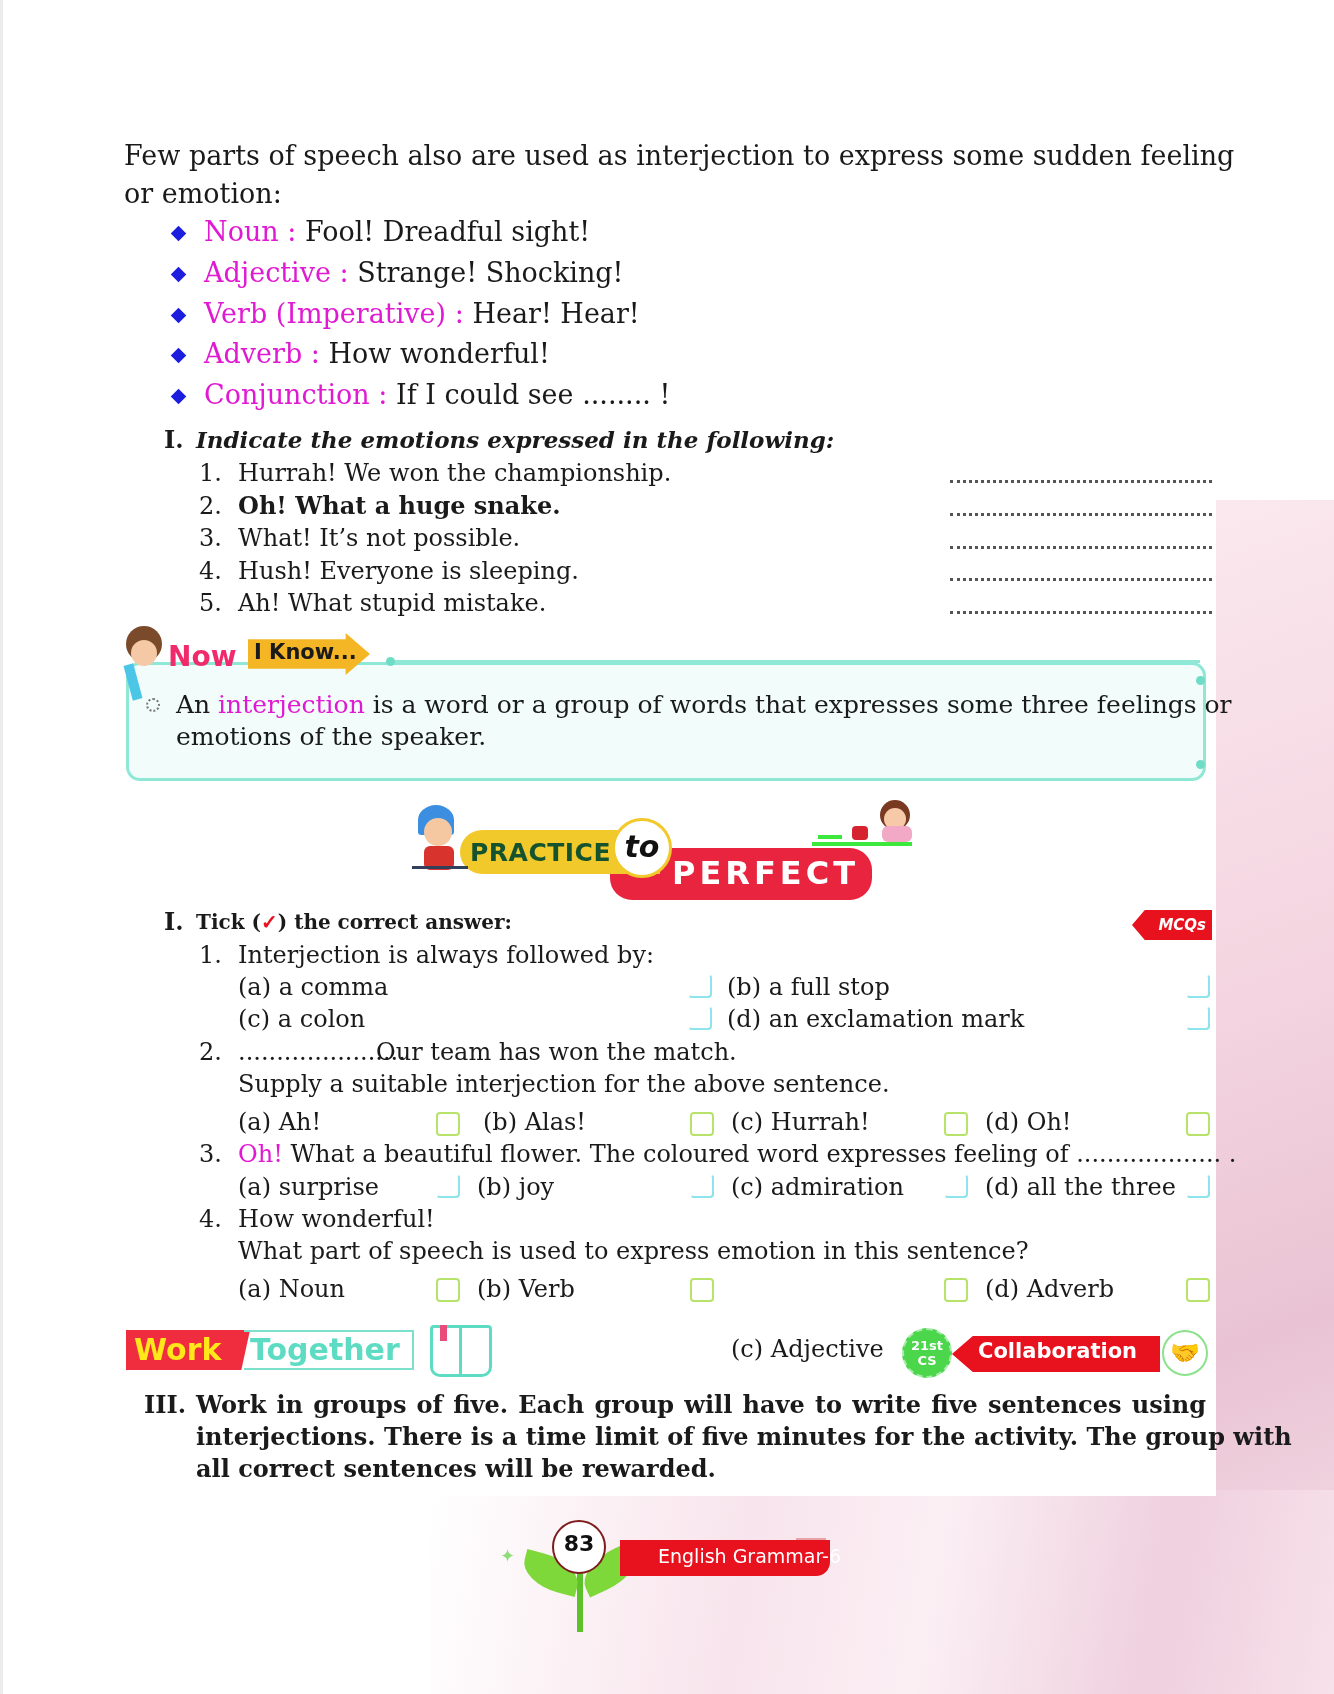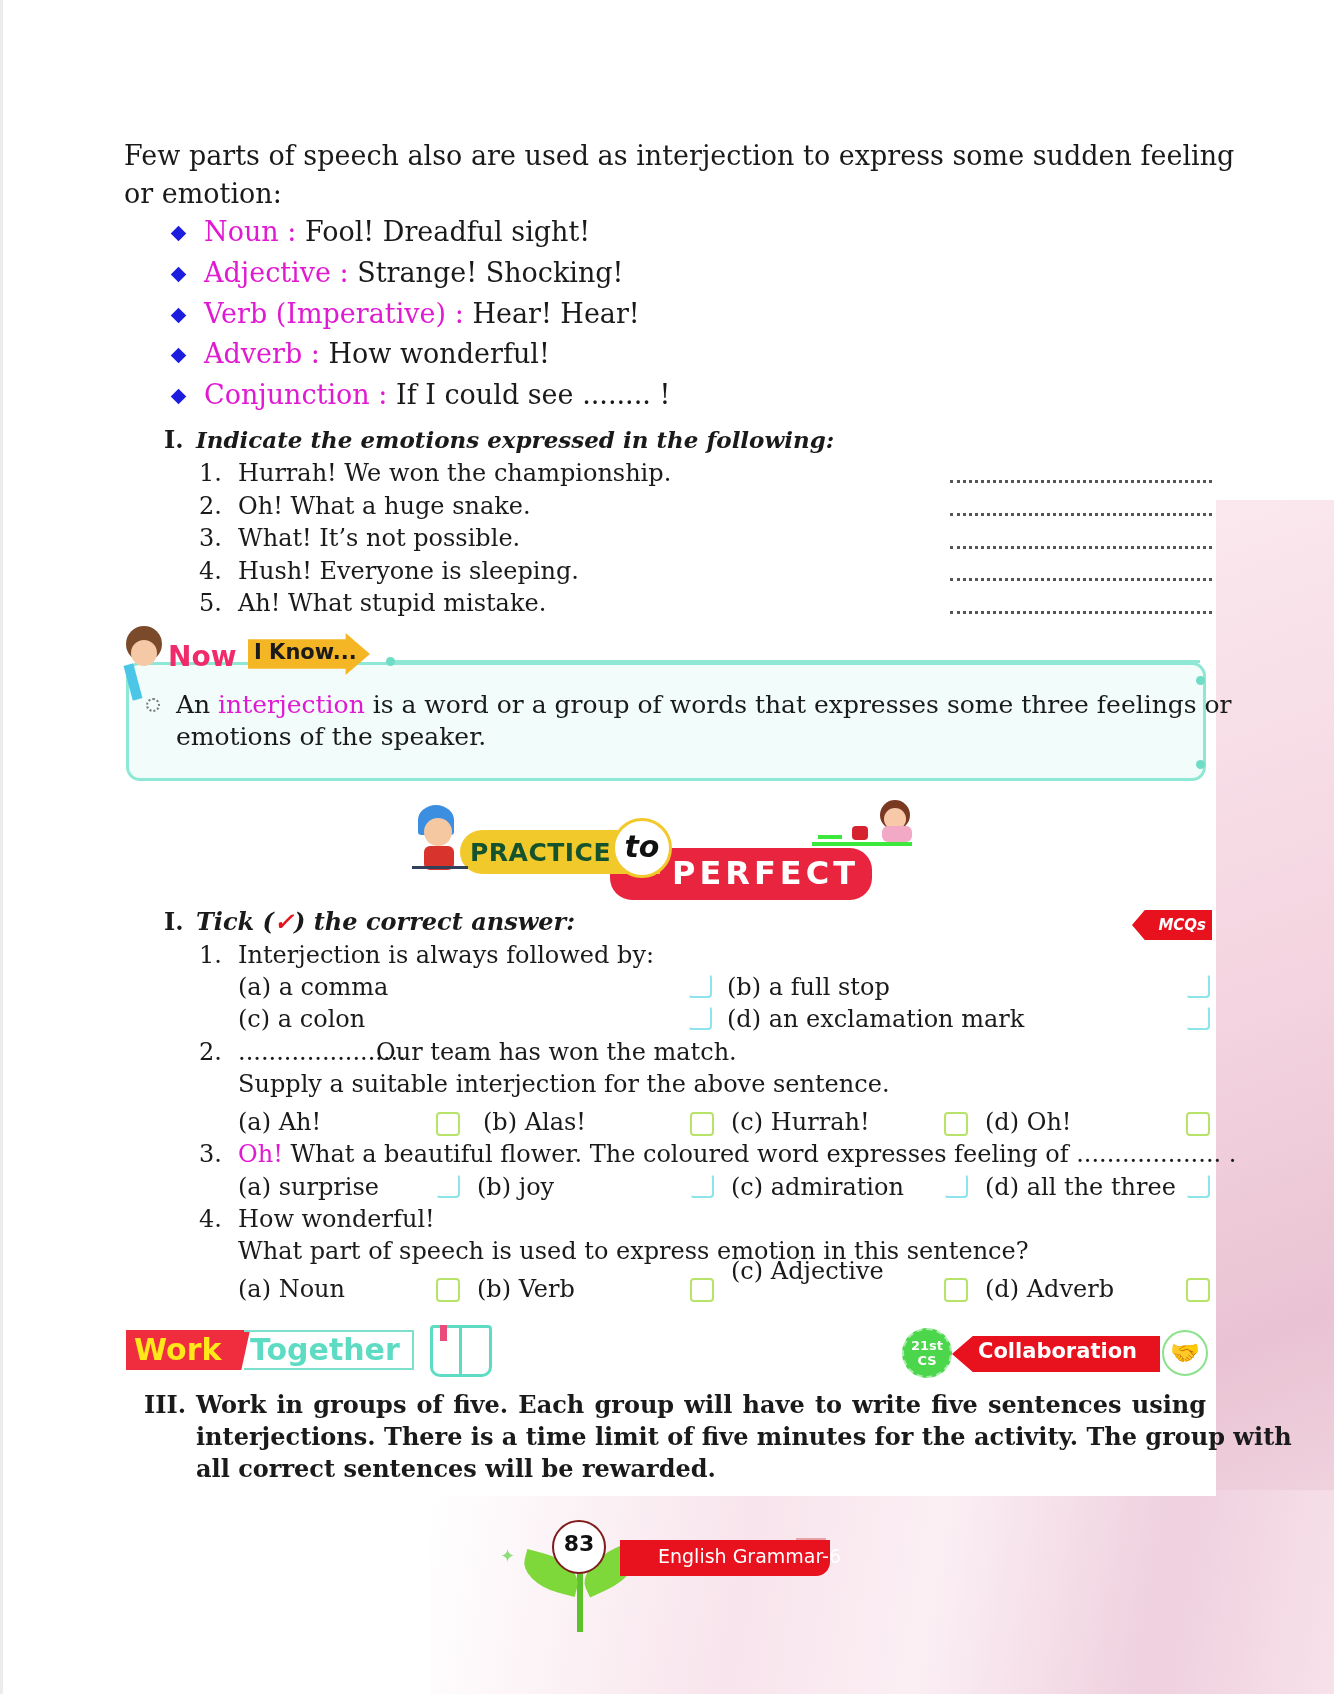--- a/index.html
+++ b/index.html
@@ -113,21 +113,21 @@
 
 <div class="abs txt bold" style="left:164px;top:424px;font-size:24px;">I.</div>
 <div class="abs txt bold" style="left:196px;top:424px;font-size:23px;font-style:italic;">Indicate the emotions expressed in the following:</div>
 
 <div>
   <div class="abs txt" style="left:199px;top:457px;font-size:24px;">1.</div>
   <div class="abs txt" style="left:238px;top:457px;font-size:24px;">Hurrah! We won the championship.</div>
   <div class="dots" style="left:950px;top:480px;width:262px;"></div>
 
   <div class="abs txt" style="left:199px;top:490px;font-size:24px;">2.</div>
-  <div class="abs txt" style="left:238px;top:490px;font-size:24px;">Oh! What a huge snake.</div>
+  <div class="abs txt" style="left:238px;top:490px;font-size:24px;font-weight:bold;">Oh! What a huge snake.</div>
   <div class="dots" style="left:950px;top:513px;width:262px;"></div>
 
   <div class="abs txt" style="left:199px;top:522px;font-size:24px;">3.</div>
   <div class="abs txt" style="left:238px;top:522px;font-size:24px;">What! It’s not possible.</div>
   <div class="dots" style="left:950px;top:546px;width:262px;"></div>
 
   <div class="abs txt" style="left:199px;top:555px;font-size:24px;">4.</div>
   <div class="abs txt" style="left:238px;top:555px;font-size:24px;">Hush! Everyone is sleeping.</div>
   <div class="dots" style="left:950px;top:578px;width:262px;"></div>
 
@@ -165,21 +165,21 @@
   <div class="kid" style="left:418px;top:805px;width:36px;height:30px;background:#3c8ee0;border-radius:50% 50% 10% 10%;"></div>
   <div class="kid" style="left:424px;top:818px;width:28px;height:28px;background:#f6c8a2;"></div>
   <div class="abs" style="left:424px;top:846px;width:30px;height:24px;background:#d9332e;border-radius:6px;"></div>
   <div class="abs" style="left:412px;top:866px;width:56px;height:3px;background:#33405a;"></div>
   <div class="practice-text">PRACTICE</div>
   <div class="to-circle">to</div>
   <div class="perfect-text">PERFECT</div>
 </div>
 
 <div class="abs txt bold" style="left:164px;top:906px;font-size:24px;">I.</div>
-<div class="abs txt bold" style="left:196px;top:906px;font-size:24px;font-style:italic;"><span>Tick (</span><span class="tick-mark">✓</span><span>) the correct answer:</span></div>
+<div class="abs txt bold" style="left:196px;top:906px;font-size:20px;"><span>Tick (</span><span class="tick-mark">✓</span><span>) the correct answer:</span></div>
 <div class="mcq-badge">MCQs</div>
 
 <div>
   <div class="abs txt" style="left:199px;top:939px;font-size:24px;">1.</div>
   <div class="abs txt" style="left:238px;top:939px;font-size:24px;">Interjection is always followed by:</div>
   <div class="abs txt" style="left:238px;top:971px;font-size:24px;">(a) a comma</div>
   <div class="chk cyan" style="left:688px;top:974px;"></div>
   <div class="abs txt" style="left:727px;top:971px;font-size:24px;">(b) a full stop</div>
   <div class="chk cyan" style="left:1186px;top:974px;"></div>
   <div class="abs txt" style="left:238px;top:1003px;font-size:24px;">(c) a colon</div>
@@ -217,21 +217,21 @@
 </div>
 
 <div>
   <div class="abs txt" style="left:199px;top:1203px;font-size:24px;">4.</div>
   <div class="abs txt" style="left:238px;top:1203px;font-size:24px;">How wonderful!</div>
   <div class="abs txt" style="left:238px;top:1235px;font-size:24px;">What part of speech is used to express emotion in this sentence?</div>
   <div class="abs txt" style="left:238px;top:1273px;font-size:24px;">(a) Noun</div>
   <div class="chk green" style="left:436px;top:1278px;"></div>
   <div class="abs txt" style="left:477px;top:1273px;font-size:24px;">(b) Verb</div>
   <div class="chk green" style="left:690px;top:1278px;"></div>
-  <div class="abs txt" style="left:731px;top:1255px;font-size:24px;">(c) Adjective</div>
+  <div class="abs txt" style="left:731px;top:1333px;font-size:24px;">(c) Adjective</div>
   <div class="chk green" style="left:944px;top:1278px;"></div>
   <div class="abs txt" style="left:985px;top:1273px;font-size:24px;">(d) Adverb</div>
   <div class="chk green" style="left:1186px;top:1278px;"></div>
 </div>
 
 <div>
   <div class="work-red"></div>
   <div class="work-text">Work</div>
   <div class="together-box"></div>
   <div class="together-text">Together</div>

